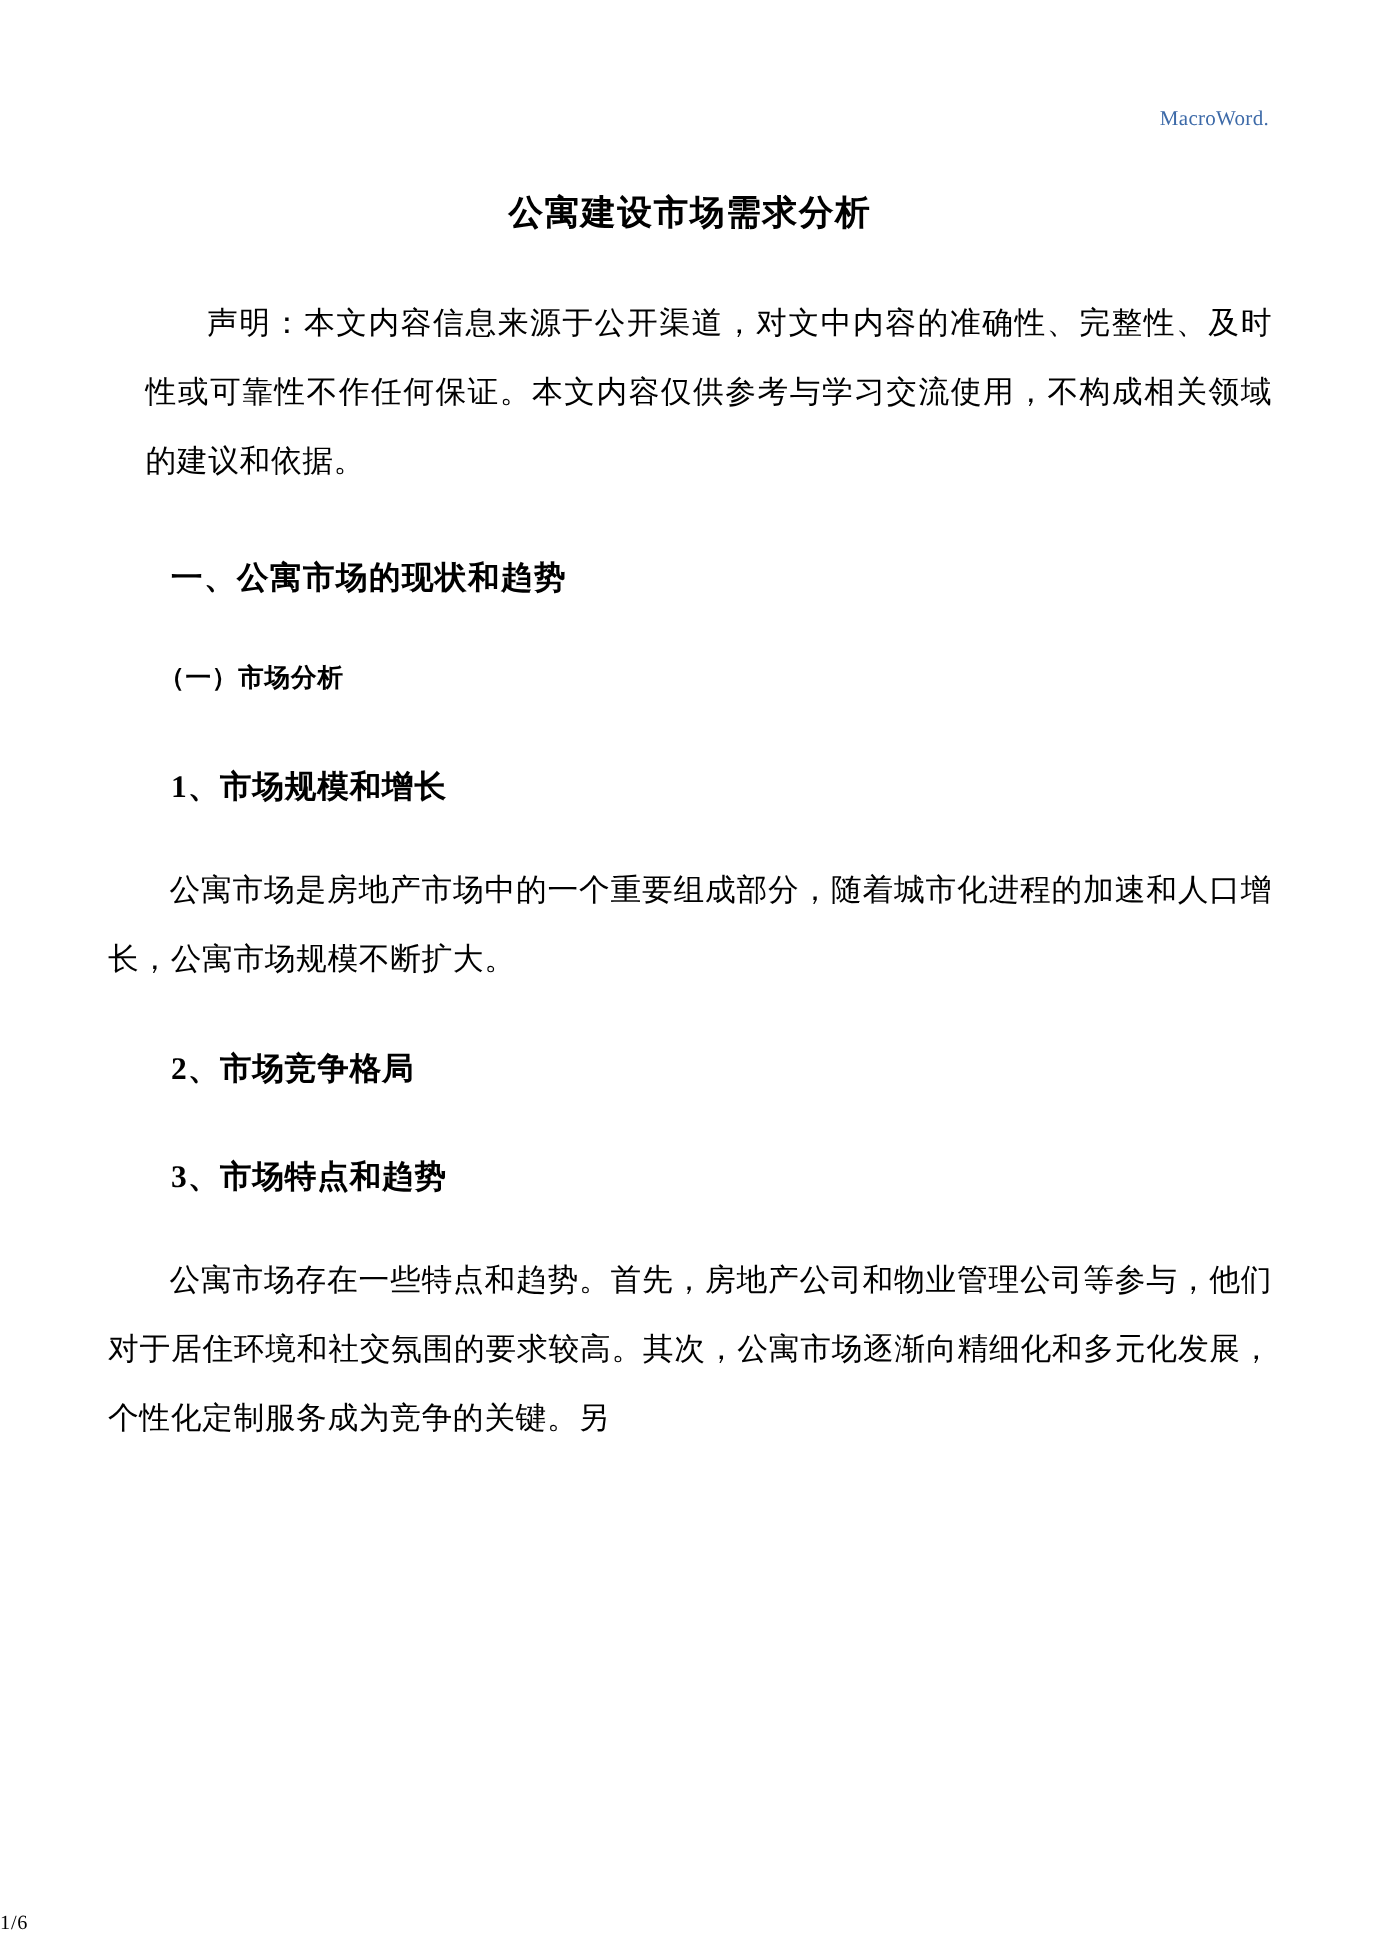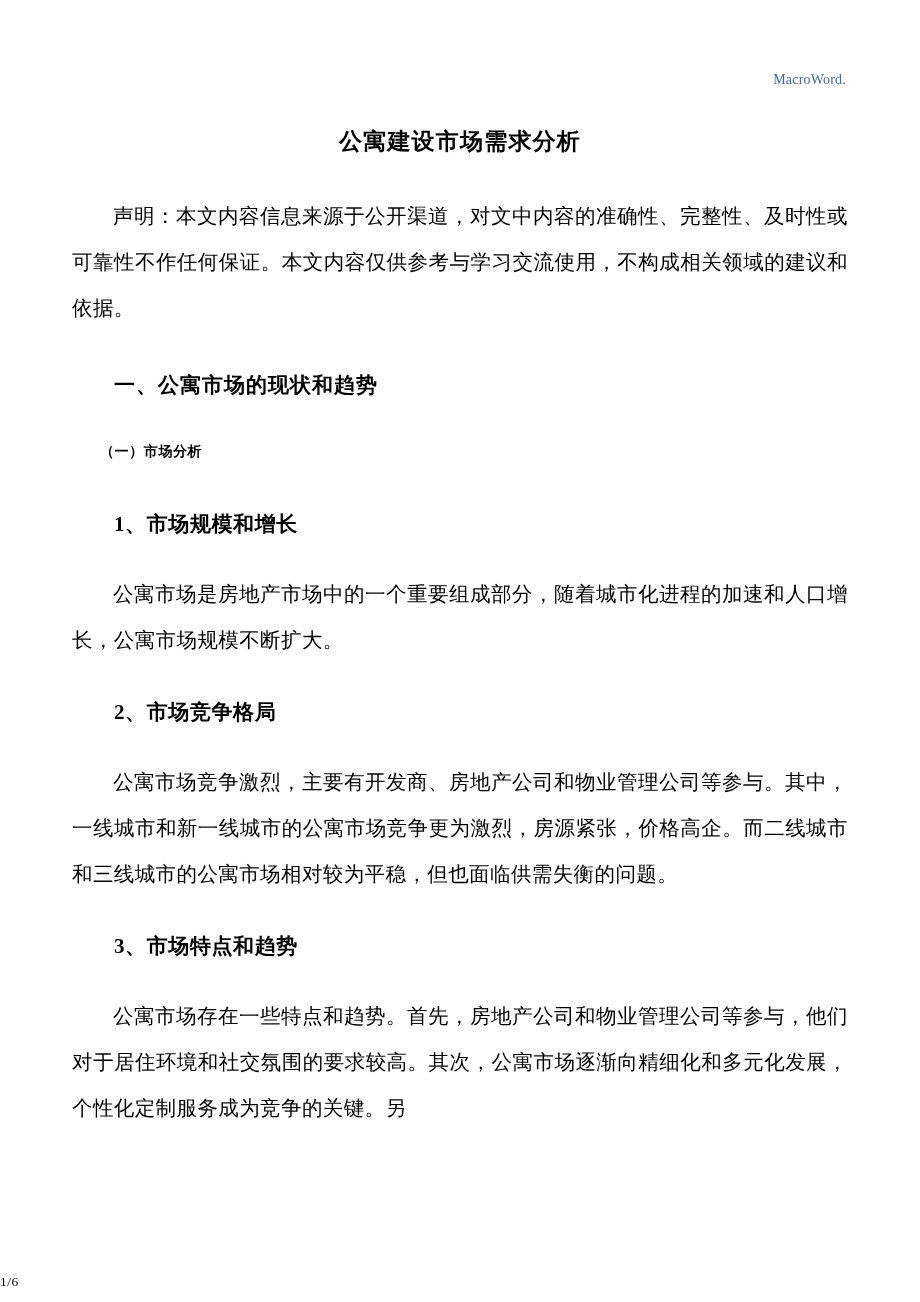--- a/index.html
+++ b/index.html
@@ -45,31 +45,32 @@
     font-size: 20.5px;
     line-height: 46px;
     text-align: justify;
     text-justify: inter-ideograph;
     text-indent: 2em;
     margin: 0;
     letter-spacing: 0.4px;
   }
   .statement {
     margin-top: 36px;
+    margin-left: 25px;
   }
   .h1 {
     font-family: "Liberation Sans", "DejaVu Sans", sans-serif;
     font-size: 21px;
     font-weight: 700;
     letter-spacing: 1px;
     margin: 40px 0 16px 0;
     text-indent: 2em;
   }
   .h2 {
-    font-size: 14px;
+    font-size: 17px;
     letter-spacing: 0.6px;
     margin: 30px 0 0 0;
     text-indent: 2em;
     line-height: 46px;
   }
   .h3 {
     font-size: 21px;
     letter-spacing: 0.6px;
     margin: 26px 0 0 0;
     text-indent: 2em;
@@ -101,21 +102,20 @@
   <p class="para statement">声明：本文内容信息来源于公开渠道，对文中内容的准确性、完整性、及时性或可靠性不作任何保证。本文内容仅供参考与学习交流使用，不构成相关领域的建议和依据。</p>
 
   <h2 class="h1">一、公寓市场的现状和趋势</h2>
 
   <h3 class="h2">（一）市场分析</h3>
 
   <h4 class="h3">1、市场规模和增长</h4>
   <p class="para body-para">公寓市场是房地产市场中的一个重要组成部分，随着城市化进程的加速和人口增长，公寓市场规模不断扩大。</p>
 
   <h4 class="h3">2、市场竞争格局</h4>
-  <p class="para body-para">公寓市场竞争激烈，主要有开发商、房地产公司和物业管理公司等参与。其中，一线城市和新一线城市的公寓市场竞争更为激烈，房源紧张，价格高企。而二线城市和三线城市的公寓市场相对较为平稳，但也面临供需失衡的问题。</p>
 
   <h4 class="h3">3、市场特点和趋势</h4>
   <p class="para body-para">公寓市场存在一些特点和趋势。首先，房地产公司和物业管理公司等参与，他们对于居住环境和社交氛围的要求较高。其次，公寓市场逐渐向精细化和多元化发展，个性化定制服务成为竞争的关键。另</p>
 
   <div class="footer">
     <span>1</span><span>/</span><span>6</span>
   </div>
 
 </div>
 

